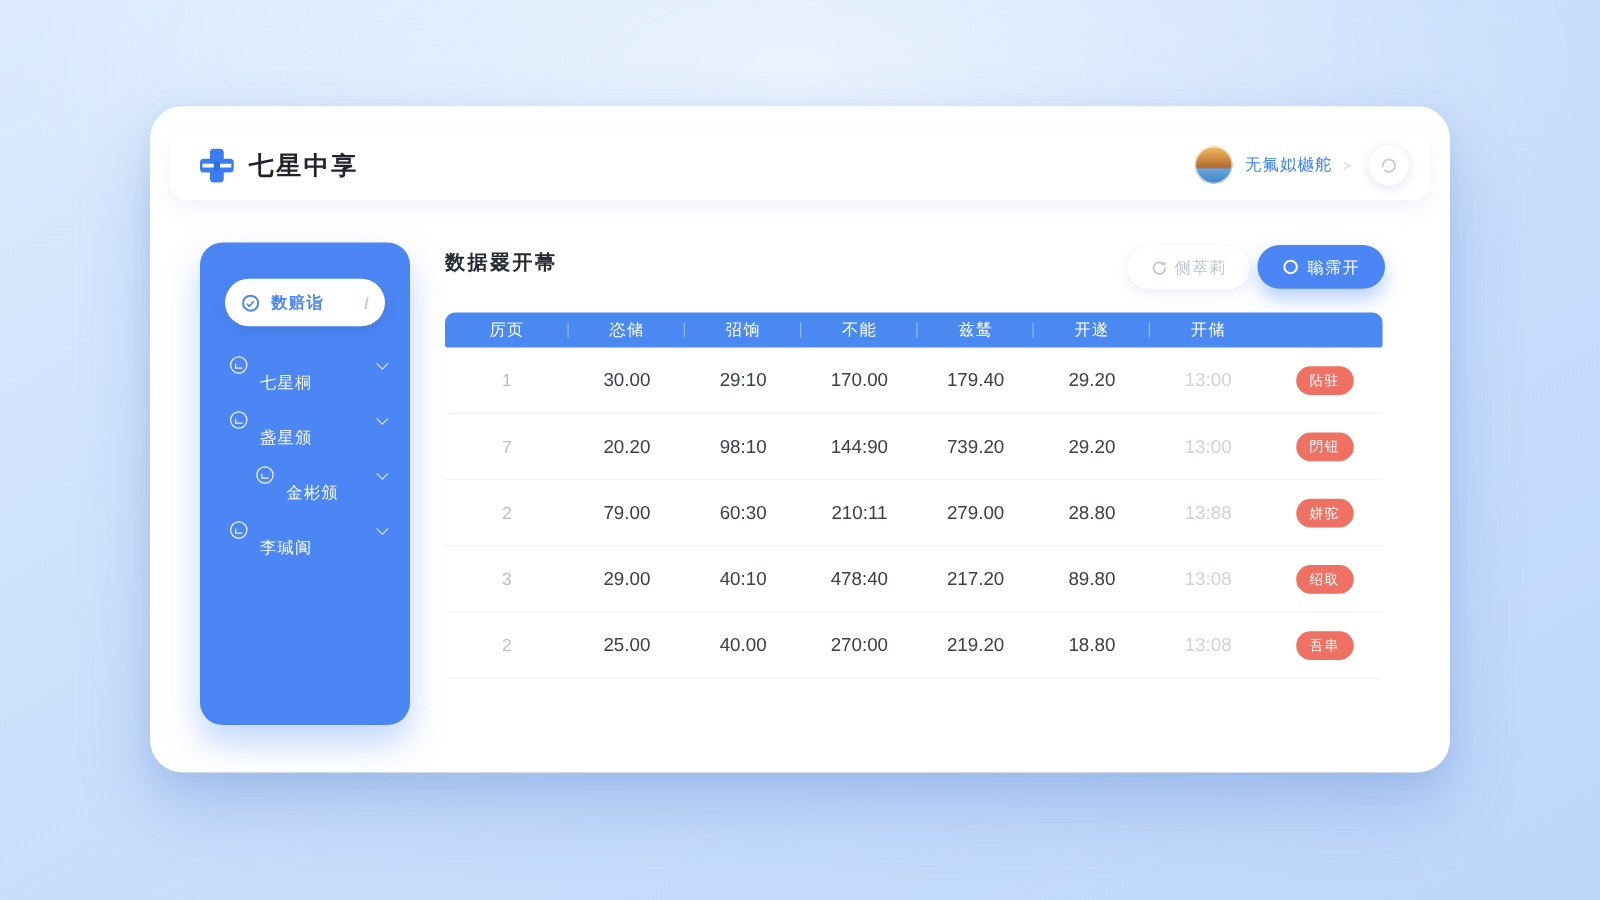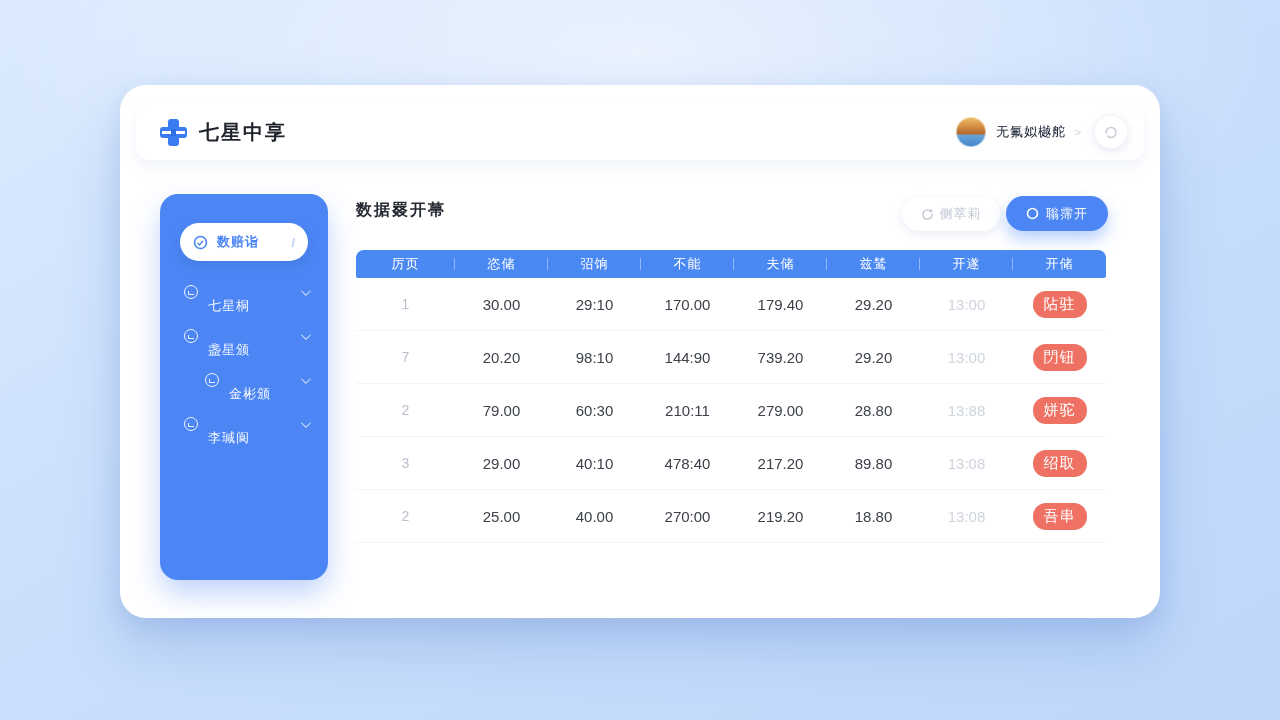--- a/index.html
+++ b/index.html
@@ -32,21 +32,21 @@
   .logo .h { left:0; top:8px; width:27px; height:11px; background:#3b7cf2; border-radius:3px; }
   .logo .stripe { left:2px; top:12px; width:23px; height:3px; background:#ffffff; }
   .logo .dot { left:11px; top:10px; width:5px; height:7px; background:#2f6fe4; border-radius:1px; }
   .brand { margin-left:12px; font-size:20px; font-weight:700; color:#1f232b; letter-spacing:2px; }
   .top-right { margin-left:auto; display:flex; align-items:center; gap:10px; }
   .avatar {
     width:30px; height:30px; border-radius:50%;
     background:linear-gradient(180deg,#eec16a 0%,#d08a40 35%,#b06a32 55%,#66a4d9 62%,#3f84c9 100%);
     box-shadow:inset 0 0 0 1px rgba(255,255,255,.6);
   }
-  .user-name { color:#0f172a; font-size:13px; letter-spacing:1px; }
+  .user-name { color:#3b82f6; font-size:13px; letter-spacing:1px; }
   .user-chev { color:#c9cfd9; font-size:12px; margin-left:-4px; }
   .round-btn {
     width:34px; height:34px; border-radius:50%; background:#fff;
     box-shadow:0 2px 8px rgba(150,170,210,.28), inset 0 0 0 1px #f1f4f9;
     display:flex; align-items:center; justify-content:center; cursor:pointer;
   }
   
   .sidebar {
     position:absolute; left:160px; top:194px; width:168px; height:386px;
     background:#4c86f4; border-radius:18px;
@@ -112,21 +112,21 @@
   }
   .tr {
     display:grid; grid-template-columns:99px repeat(7,93px); height:53px;
     border-bottom:1px solid #f1f4f8; align-items:center;
   }
   .td { text-align:center; font-size:15px; color:#3c414a; }
   .td.idx { color:#b9c0cb; font-size:14px; }
   .td.time { color:#ced4dd; }
   .badge {
     display:inline-block; padding:4px 11px; border-radius:13px;
-    background:#ee7164; color:#fff; font-size:15px; letter-spacing:1px; cursor:pointer;
+    background:#ee7164; color:#fff; font-size:11px; letter-spacing:1px; cursor:pointer;
   }
 </style>
 </head>
 <body>
 
 <div class="stage">
   <div class="card"></div>
 
   <div class="topbar">
     <span class="logo">
@@ -196,21 +196,20 @@
     </svg>
     <span>聬霈开</span>
   </div>
 
   <div class="table">
     <div class="thead">
       <div class="th">厉页</div>
       <div class="th">恣储</div>
       <div class="th">弨饷</div>
       <div class="th">不能</div>
-      <div class="th">夫储</div>
       <div class="th">兹鸶</div>
       <div class="th">开遂</div>
       <div class="th">开储</div>
     </div>
 
     <div class="tr">
       <div class="td idx">1</div>
       <div class="td">30.00</div>
       <div class="td">29:10</div>
       <div class="td">170.00</div>

